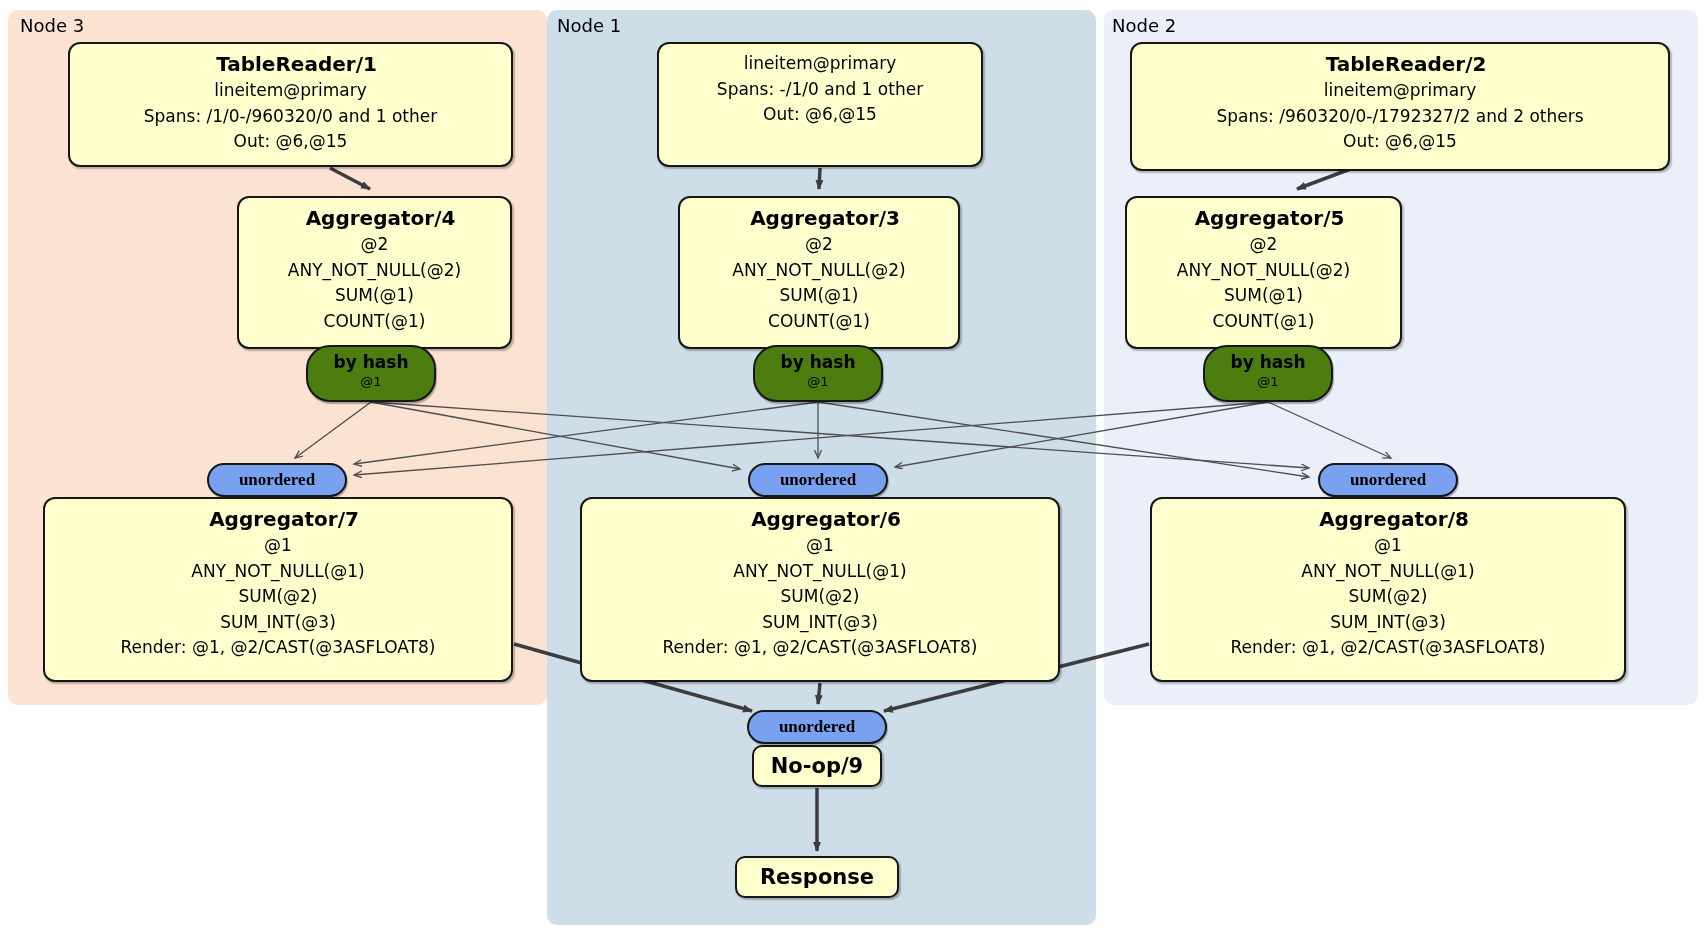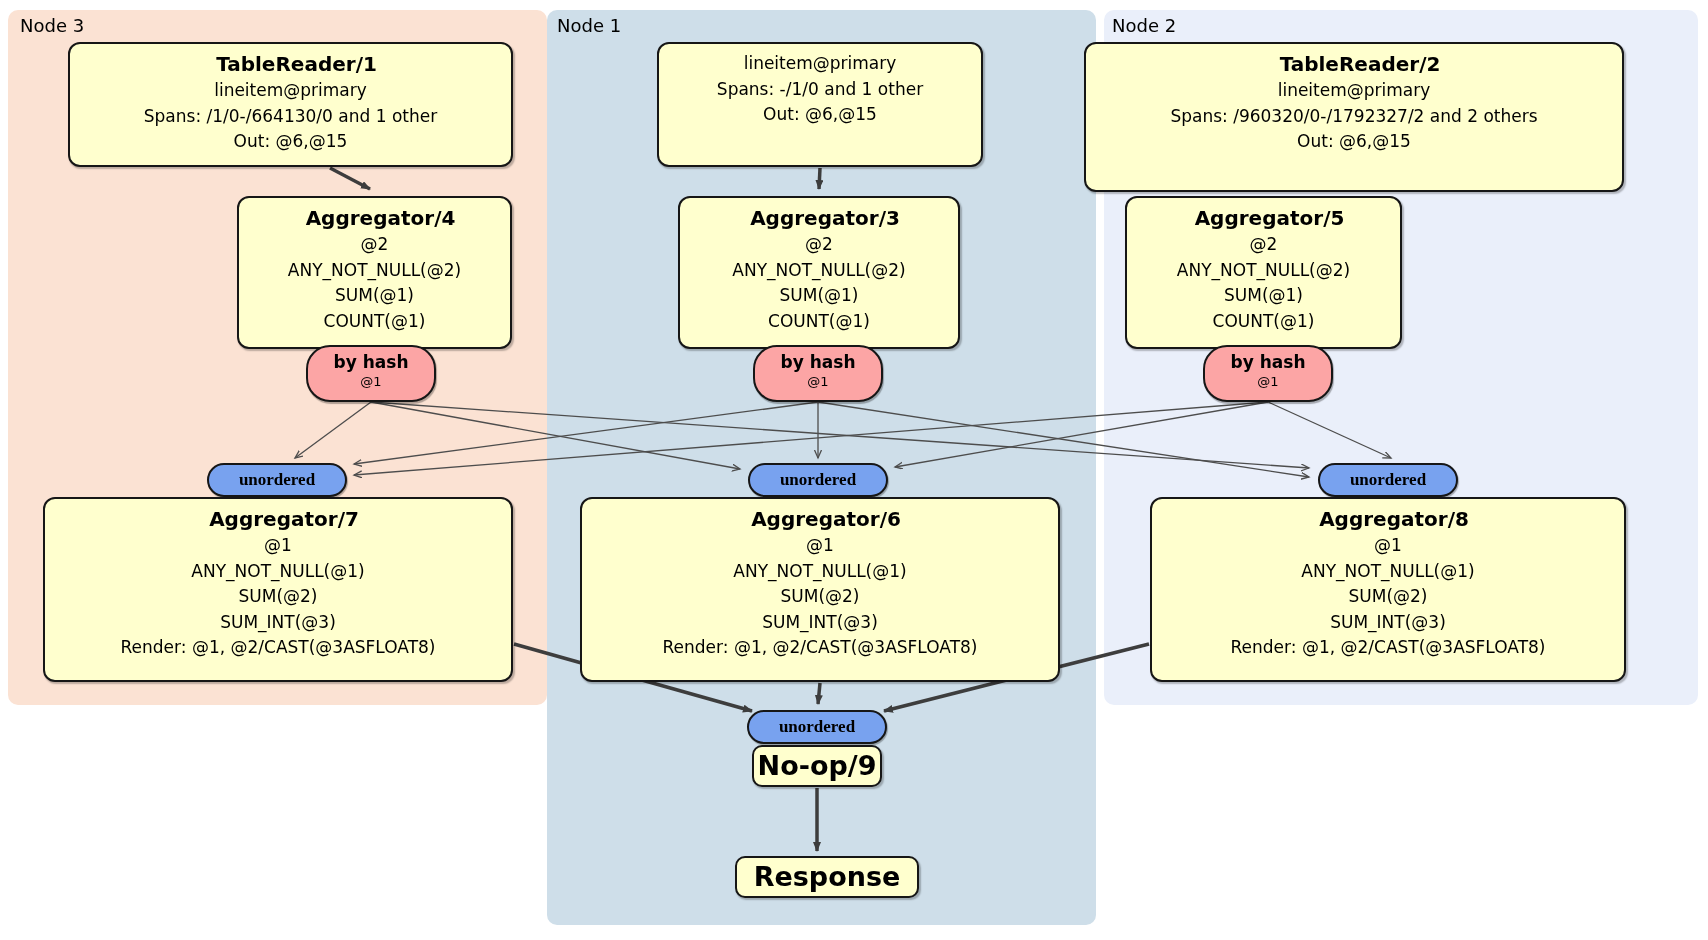--- a/index.html
+++ b/index.html
@@ -17,27 +17,27 @@
     position:absolute;background:#ffffce;border:2px solid #161616;border-radius:12px;
     text-align:center;box-shadow:1.5px 2px 1.5px rgba(0,0,0,0.25);box-sizing:border-box;
     padding-top:7px;
   }
   .btitle{font-size:20px;font-weight:bold;line-height:27px;padding-left:12px;}
   .bline{font-size:17px;line-height:25.5px;}
   .pill{
     position:absolute;border:2px solid #161616;text-align:center;box-sizing:border-box;
     box-shadow:1px 1.5px 1px rgba(0,0,0,0.3);
   }
-  .oorange{background:#fca5a5;border-radius:24px;}
+  .oorange{background:#4d7c0f;border-radius:24px;}
   .oorange .ot{font-size:17px;font-weight:bold;line-height:23px;padding-top:4px;}
   .oorange .os{font-size:13px;line-height:16px;}
   .oblue{background:#78a2ef;border-radius:17px;font-size:17px;font-weight:bold;line-height:29px;font-family:Liberation Serif, serif;}
   .endbox{
     position:absolute;background:#ffffce;border:2px solid #161616;border-radius:10px;
-    text-align:center;font-size:27px;font-weight:bold;box-sizing:border-box;
+    text-align:center;font-size:21px;font-weight:bold;box-sizing:border-box;
     box-shadow:1.5px 2px 1.5px rgba(0,0,0,0.25);line-height:38px;
   }
 </style>
 </head>
 <body>
 
 <div class="stage">
 
   <div class="nodebg bg-n3"></div>
   <div class="nodebg bg-n1"></div>
@@ -72,29 +72,29 @@
     <line x1="818" y1="402" x2="818" y2="458" stroke="#4d4d4d" stroke-width="1.3" marker-end="url(#mthin)"></line>
     <line x1="818" y1="402" x2="1309" y2="477" stroke="#4d4d4d" stroke-width="1.3" marker-end="url(#mthin)"></line>
     <line x1="1268" y1="402" x2="1391" y2="458" stroke="#4d4d4d" stroke-width="1.3" marker-end="url(#mthin)"></line>
     <line x1="1268" y1="402" x2="895" y2="467" stroke="#4d4d4d" stroke-width="1.3" marker-end="url(#mthin)"></line>
     <line x1="1268" y1="402" x2="354" y2="475" stroke="#4d4d4d" stroke-width="1.3" marker-end="url(#mthin)"></line>
   </svg>
 
   <div class="box" style="left:68px;top:42px;width:445px;height:125px;">
     <div class="btitle">TableReader/1</div>
     <div class="bline">lineitem@primary</div>
-    <div class="bline">Spans: /1/0-/664130/0 and 1 other</div>
+    <div class="bline">Spans: /1/0-/960320/0 and 1 other</div>
     <div class="bline">Out: @6,@15</div>
   </div>
   <div class="box" style="left:657px;top:42px;width:326px;height:125px;">
     <div class="bline">lineitem@primary</div>
     <div class="bline">Spans: -/1/0 and 1 other</div>
     <div class="bline">Out: @6,@15</div>
   </div>
-  <div class="box" style="left:1084px;top:42px;width:540px;height:150px;">
+  <div class="box" style="left:1130px;top:42px;width:540px;height:129px;">
     <div class="btitle">TableReader/2</div>
     <div class="bline">lineitem@primary</div>
     <div class="bline">Spans: /960320/0-/1792327/2 and 2 others</div>
     <div class="bline">Out: @6,@15</div>
   </div>
 
   <div class="box" style="left:237px;top:196px;width:275px;height:153px;">
     <div class="btitle">Aggregator/4</div>
     <div class="bline">@2</div>
     <div class="bline">ANY_NOT_NULL(@2)</div>
@@ -153,15 +153,15 @@
     <div class="btitle">Aggregator/8</div>
     <div class="bline">@1</div>
     <div class="bline">ANY_NOT_NULL(@1)</div>
     <div class="bline">SUM(@2)</div>
     <div class="bline">SUM_INT(@3)</div>
     <div class="bline">Render: @1, @2/CAST(@3ASFLOAT8)</div>
   </div>
 
   <div class="pill oblue" style="left:747px;top:710px;width:140px;height:34px;">unordered</div>
   <div class="endbox" style="left:752px;top:745px;width:130px;height:42px;">No-op/9</div>
-  <div class="endbox" style="left:735px;top:856px;width:184px;height:42px;">Response</div>
+  <div class="endbox" style="left:735px;top:856px;width:164px;height:42px;">Response</div>
 
 </div>
 
 </body></html>

